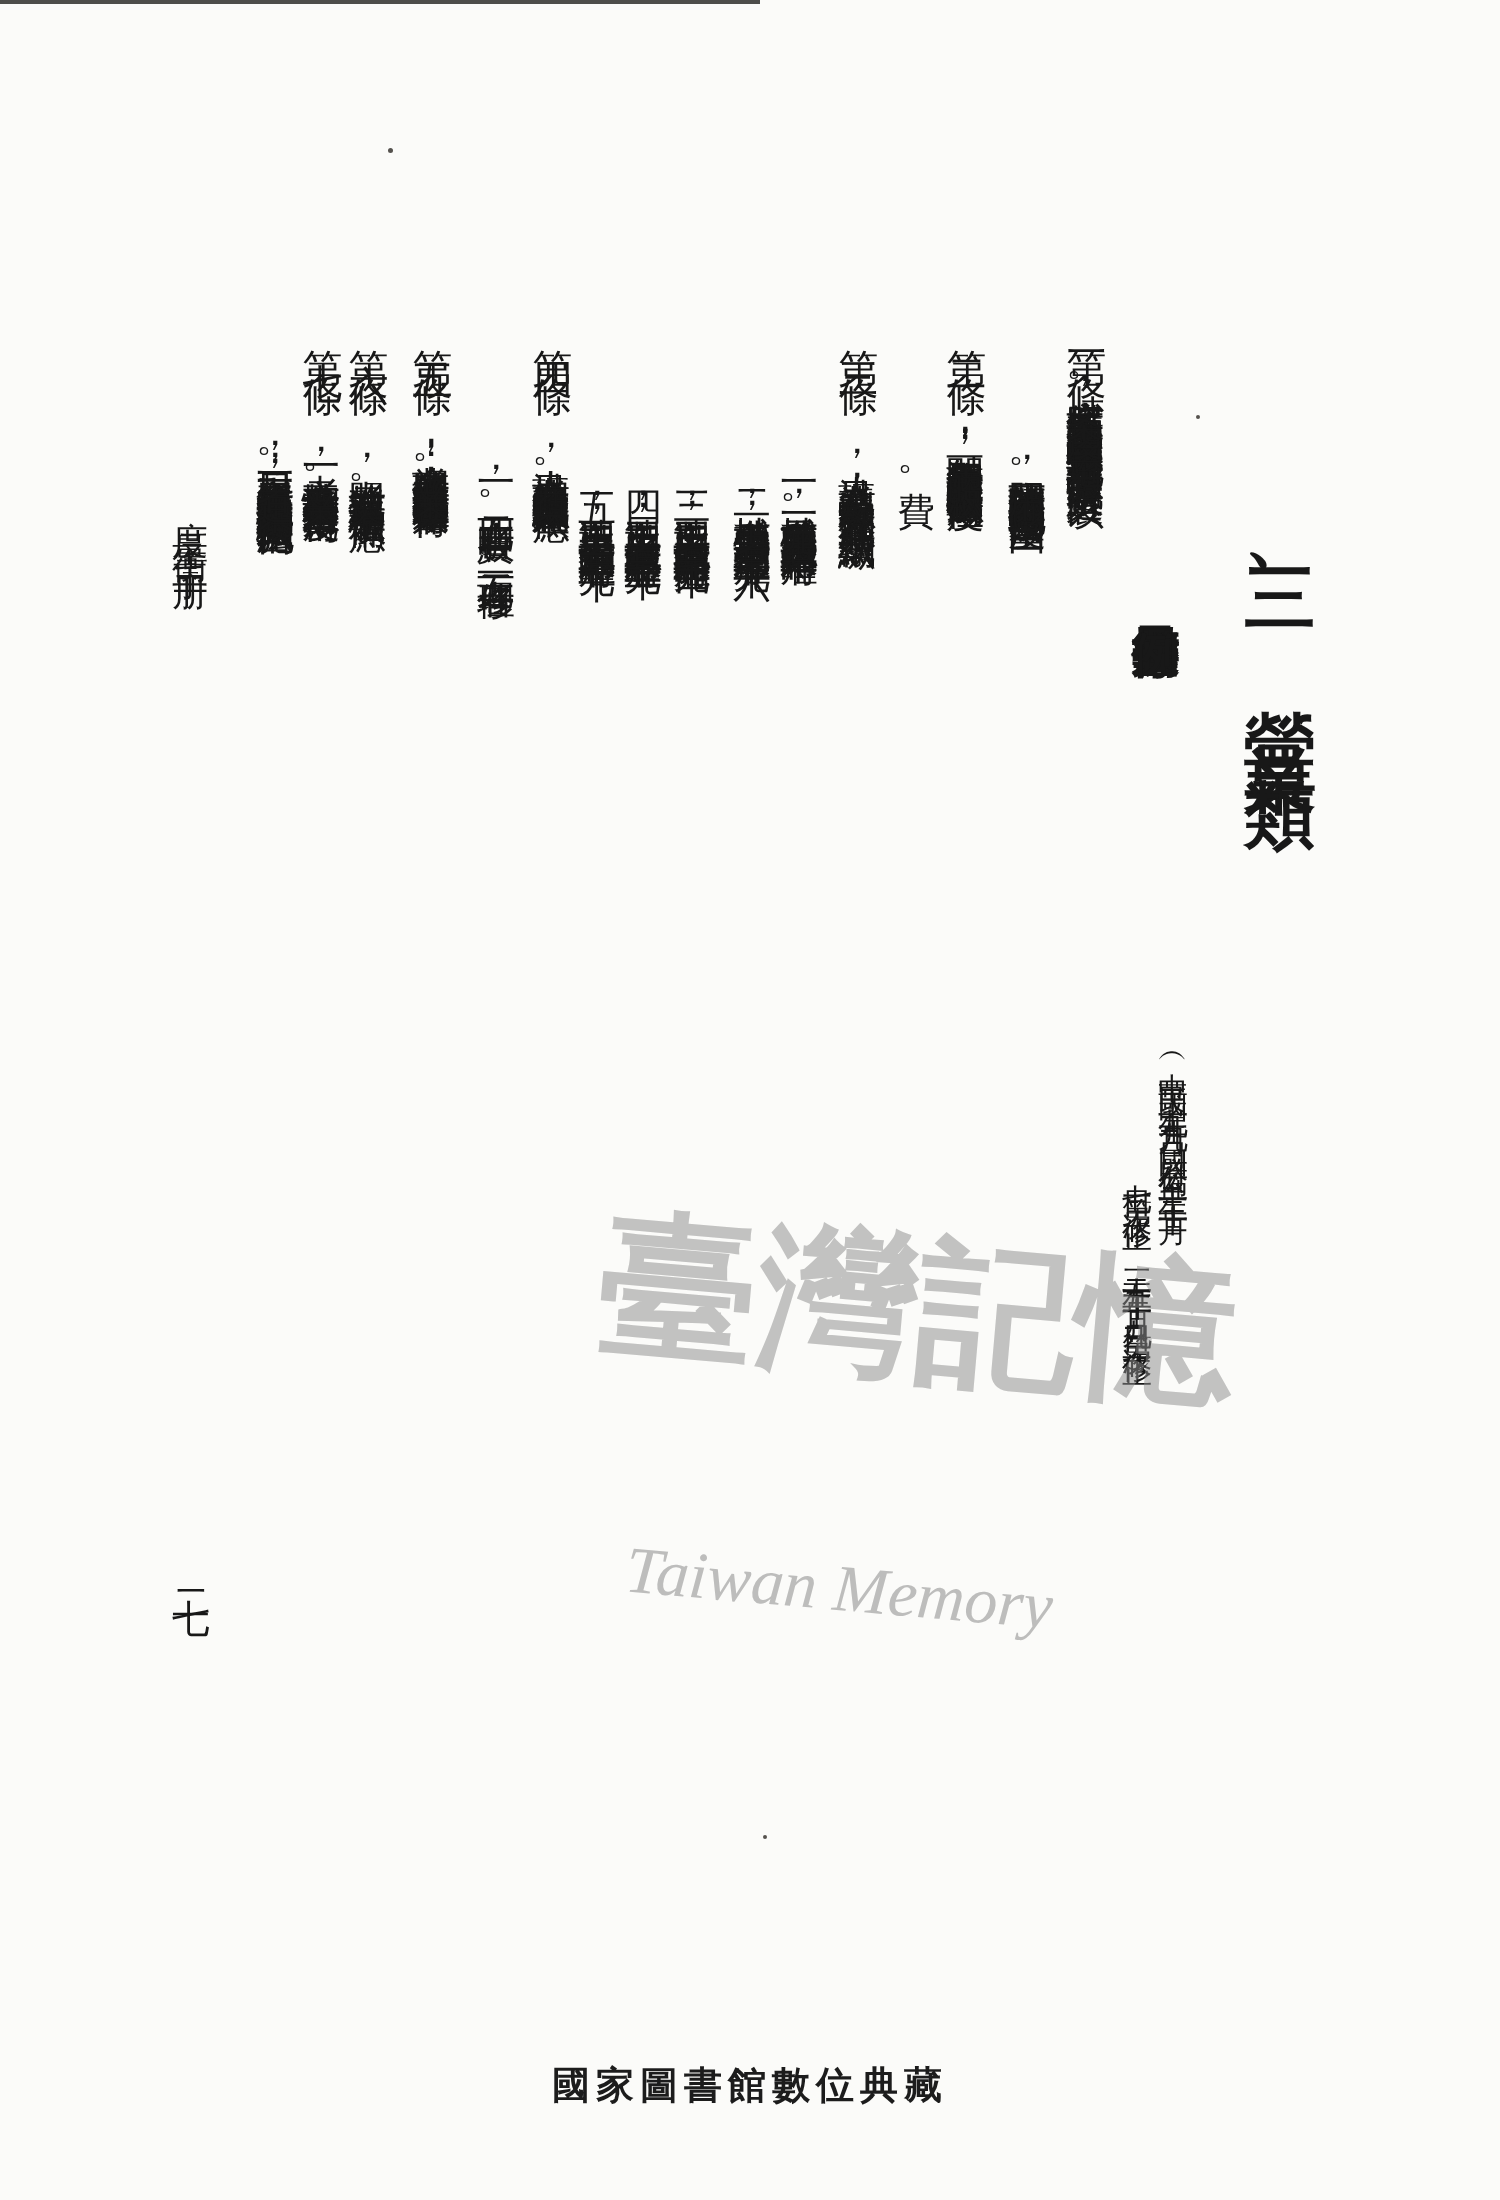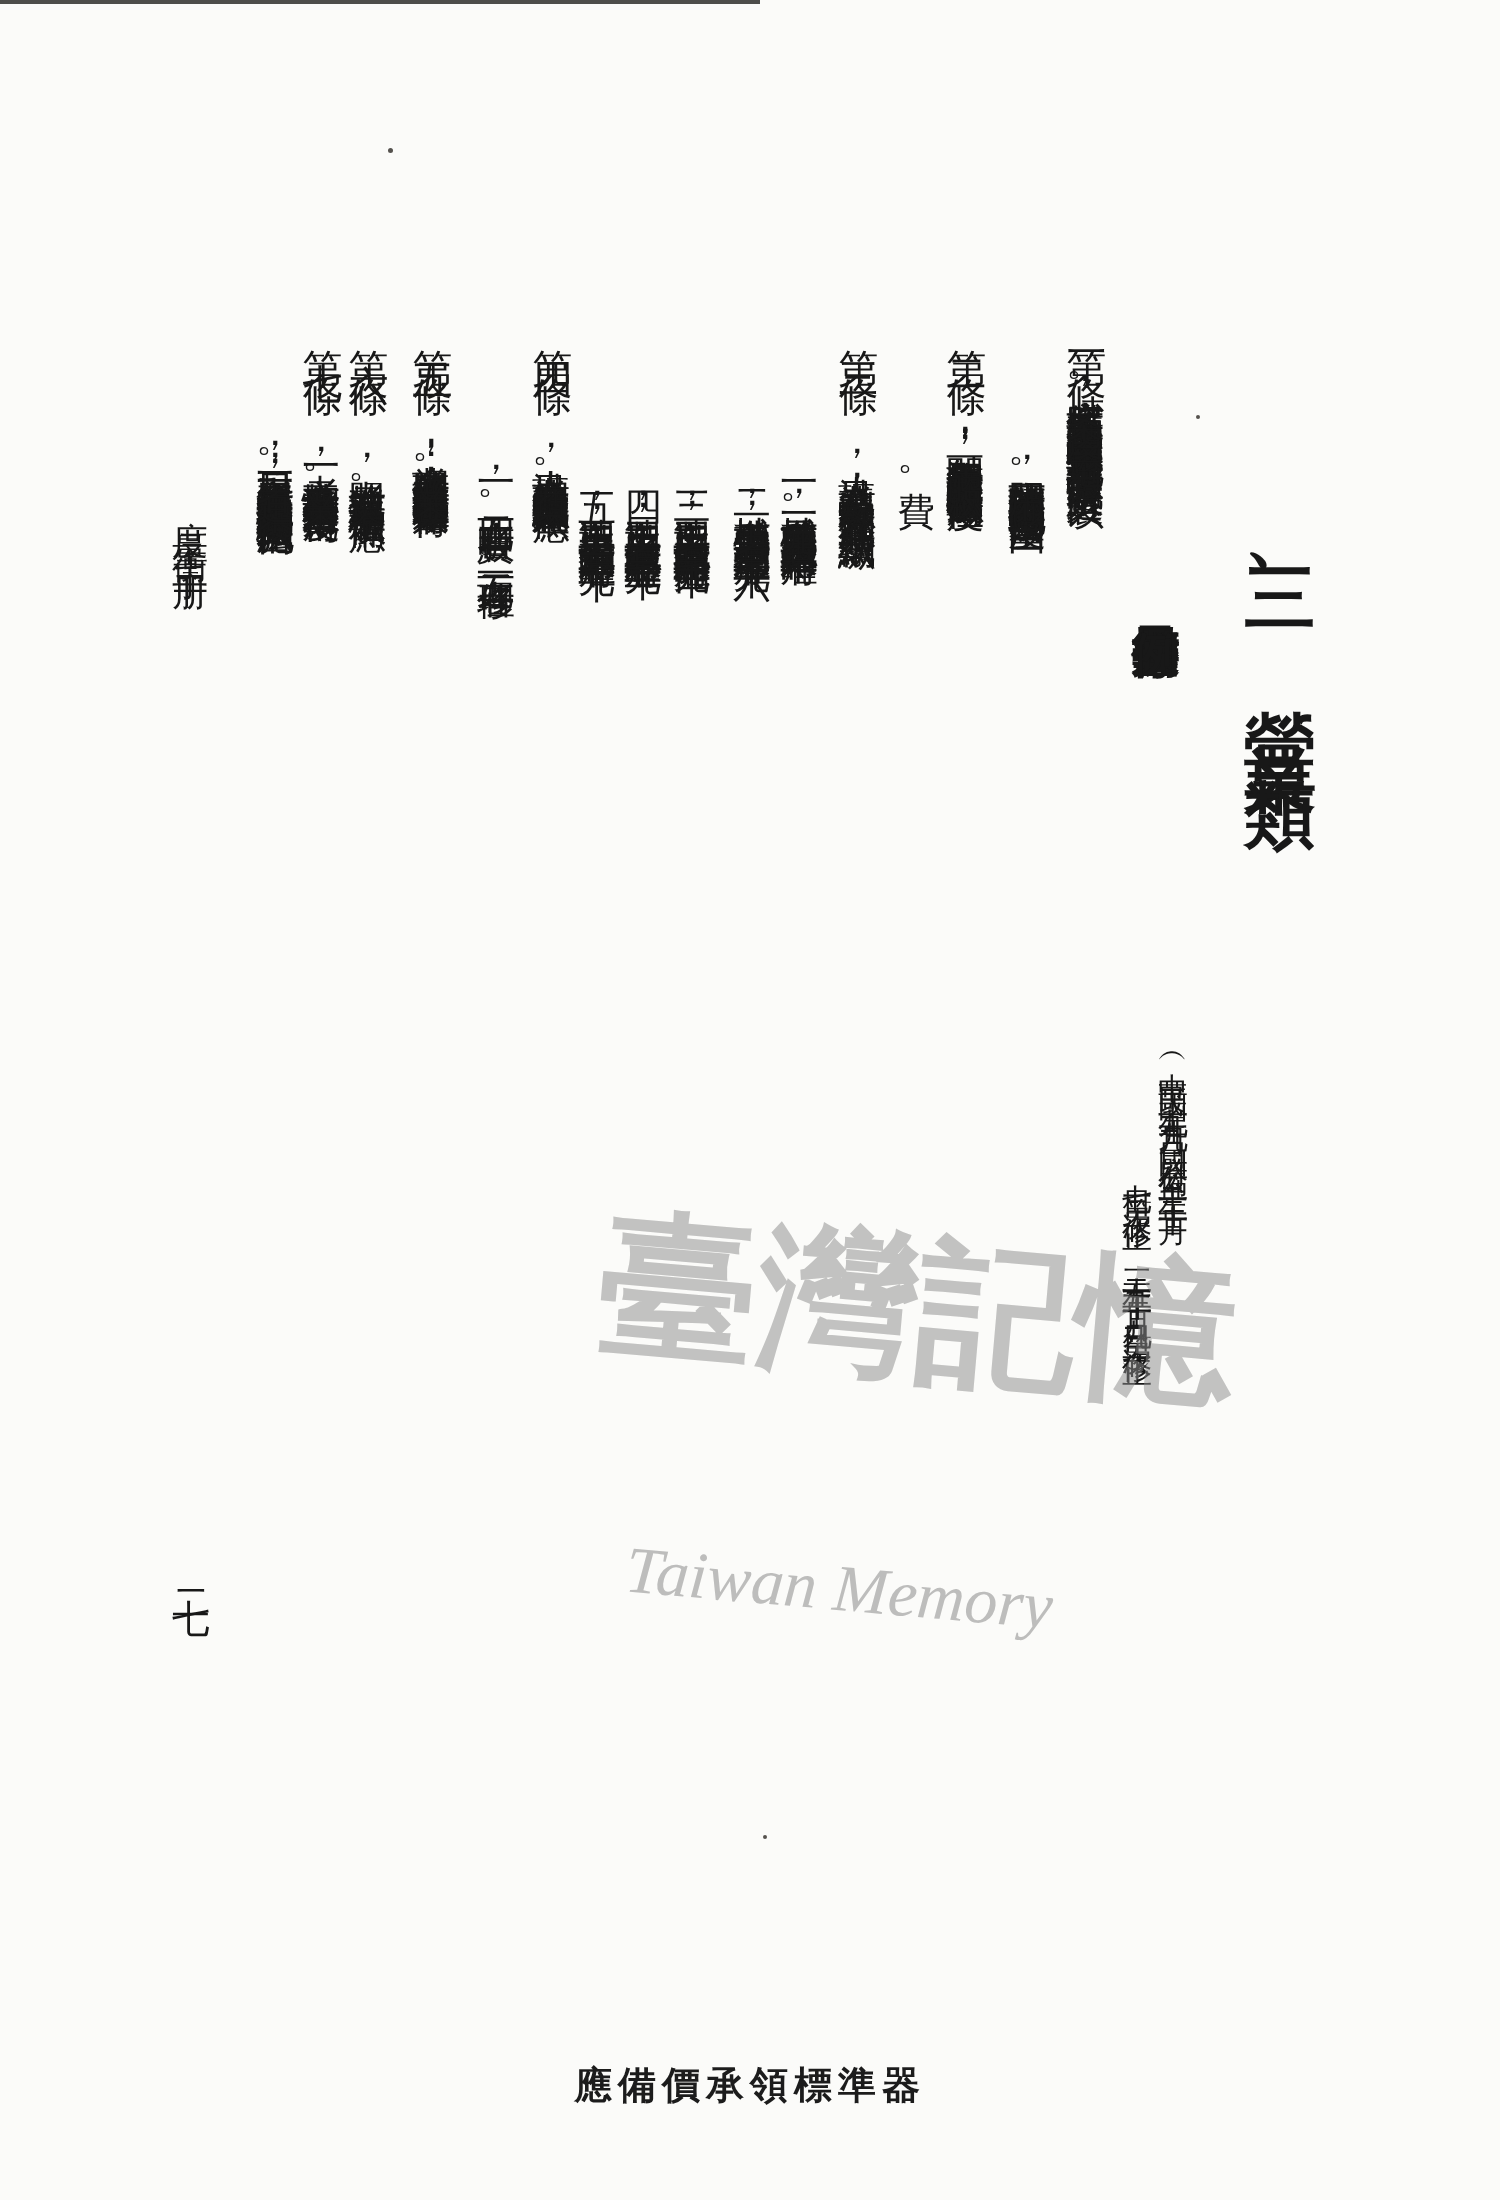--- a/index.html
+++ b/index.html
@@ -87,15 +87,15 @@
 
   <div class="vcol pagenum" style="left:172px;top:1562px;">二七</div>
 
   <div class="wm wm-cjk">臺灣記憶</div>
   <div class="wm wm-latin">Taiwan Memory</div>
 
   <div class="speck" style="left:388px;top:148px;width:5px;height:5px;"></div>
   <div class="speck" style="left:1196px;top:415px;width:4px;height:4px;"></div>
   <div class="speck" style="left:763px;top:1835px;width:4px;height:4px;"></div>
 
-  <div class="footer">應備價承領標準器</div>
+  <div class="footer">國家圖書館數位典藏</div>
 
 </div>
 
 </body></html>

